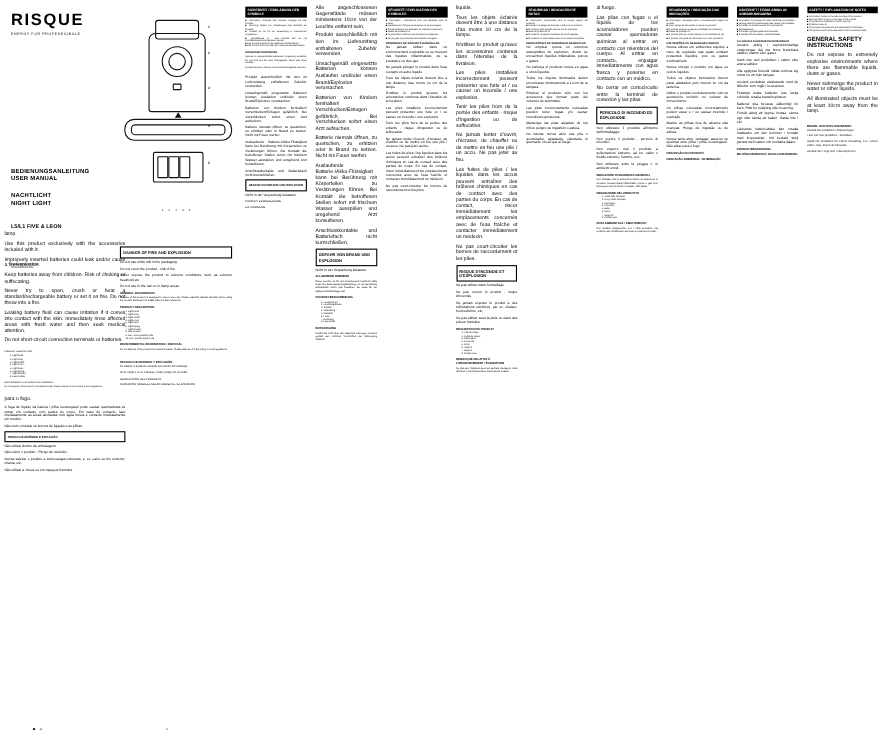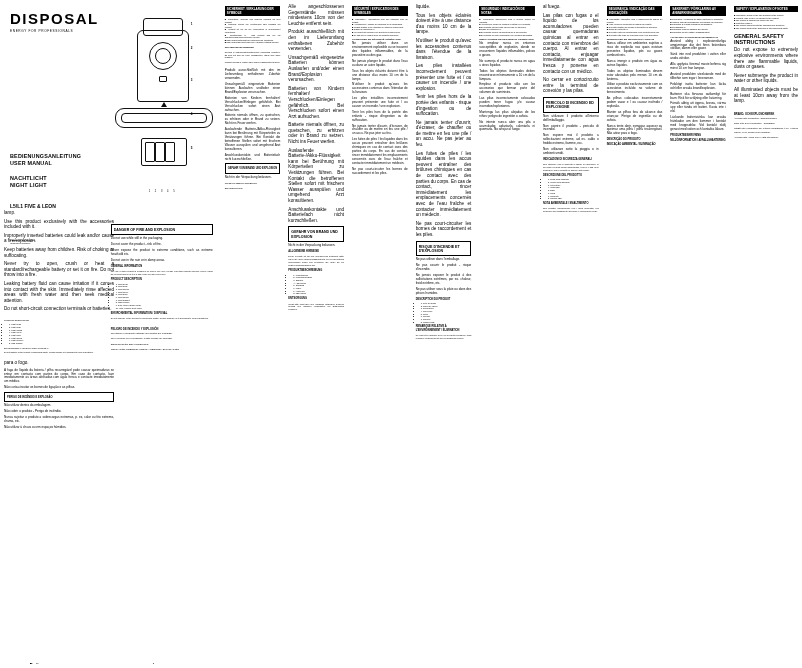--- a/index.html
+++ b/index.html
@@ -59,21 +59,21 @@
   .spacer{height:4px;}
 </style>
 </head>
 <body>
 
 <div class="page">
   <div class="cols">
 
     <div class="col c1">
       <div class="logo-box">
-        <span class="logo">DISPOSAL</span>
+        <span class="logo">RISQUE</span>
         <span class="logo-sub">ENERGY FOR PROFESSIONALS</span>
       </div>
 
       <div class="cover-titles">
         <div>BEDIENUNGSANLEITUNG</div>
         <div>USER MANUAL</div>
         <div style="height:8px"></div>
         <div>NACHTLICHT</div>
         <div>NIGHT LIGHT</div>
       </div>

